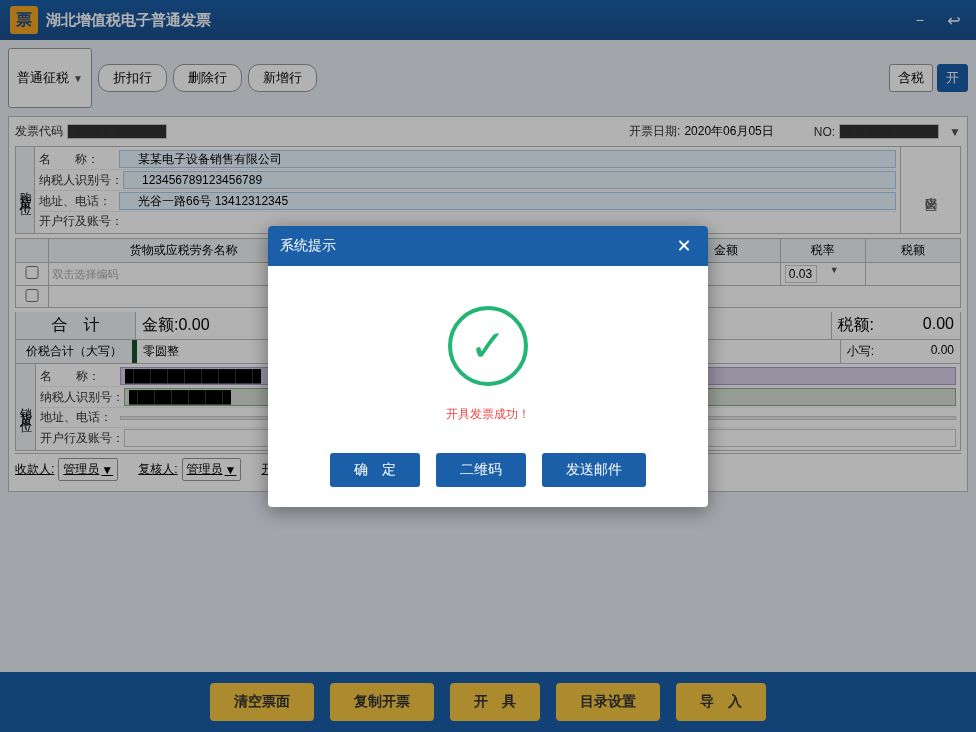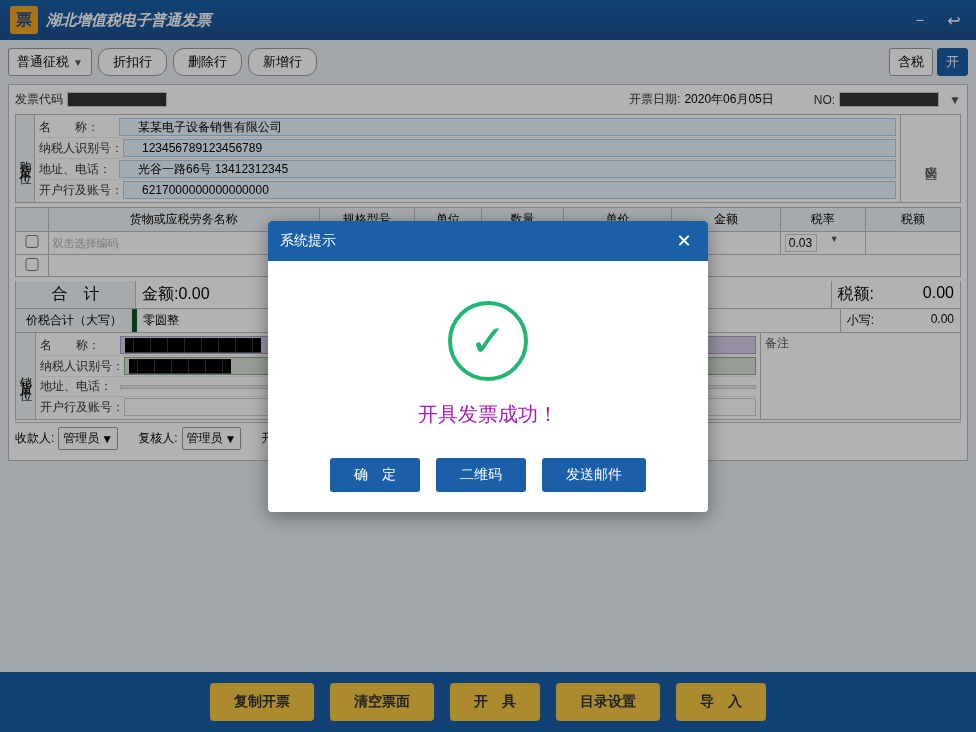--- a/index.html
+++ b/index.html
@@ -31,21 +31,20 @@
       justify-content: center;
       font-size: 16px;
       font-weight: bold;
       color: #1a4f8c;
       margin-right: 8px;
     }
     .title-bar-text {
       flex: 1;
       font-size: 15px;
       font-weight: bold;
-      font-style: italic;
     }
     .title-bar-controls {
       display: flex;
       gap: 10px;
     }
     .title-bar-btn {
       color: white;
       font-size: 16px;
       cursor: pointer;
       width: 24px;
@@ -68,21 +67,21 @@
       align-items: center;
       margin-bottom: 8px;
       gap: 6px;
     }
     .dropdown-btn {
       display: flex;
       align-items: center;
       background: white;
       border: 1px solid #999;
       border-radius: 3px;
-      padding: 4px 8px;
+      padding: 20px 8px;
       cursor: pointer;
       font-size: 13px;
     }
     .dropdown-btn .arrow {
       margin-left: 4px;
       font-size: 10px;
       color: #555;
     }
     .toolbar-btn {
       background: white;
@@ -361,20 +360,21 @@
       padding: 4px 0;
       font-size: 12px;
       gap: 20px;
       border-top: 1px solid #bbb;
       margin-top: 2px;
     }
     .footer-field {
       display: flex;
       align-items: center;
       gap: 4px;
+      text-decoration: underline;
     }
     .footer-dropdown {
       background: white;
       border: 1px solid #999;
       border-radius: 2px;
       padding: 2px 4px;
       font-size: 12px;
       display: flex;
       align-items: center;
       gap: 2px;
@@ -451,22 +451,22 @@
       align-items: center;
       justify-content: center;
       margin-bottom: 20px;
     }
     .success-check {
       color: #22b573;
       font-size: 44px;
       line-height: 1;
     }
     .modal-message {
-      font-size: 20px;
-      color: #a21caf;
+      font-size: 12px;
+      color: #ef4444;
       margin-bottom: 30px;
     }
     .modal-buttons {
       display: flex;
       gap: 16px;
     }
     .modal-btn {
       background: #1a5fa8;
       color: white;
       border: none;
@@ -555,21 +555,20 @@
         <div class="buyer-field-row">
           <span class="buyer-field-label">纳税人识别号：</span>
           <input class="buyer-field-input" type="text" value="123456789123456789" style="">
         </div>
         <div class="buyer-field-row">
           <span class="buyer-field-label">地址、电话：</span>
           <input class="buyer-field-input" type="text" value="光谷一路66号 13412312345" style="">
         </div>
         <div class="buyer-field-row">
           <span class="buyer-field-label">开户行及账号：</span>
-          <input class="buyer-field-input" type="text" value="6217000000000000000" style="">
         </div>
       </div>
       <div class="secret-section">
         <div class="secret-label">
           <span style="writing-mode:vertical-rl; letter-spacing:2px; font-size:12px;">密码区</span>
         </div>
       </div>
     </div>
 
     <table class="items-table">
@@ -645,23 +644,20 @@
         </div>
         <div class="seller-field-row">
           <span class="seller-field-label">地址、电话：</span>
           <span class="seller-field-value"></span>
         </div>
         <div class="seller-field-row">
           <span class="seller-field-label">开户行及账号：</span>
           <input class="seller-field-value" type="text" value="" style="background: white; border-color: rgb(204, 204, 204);">
         </div>
       </div>
-      <div class="remark-section">
-        <div class="remark-label">备注</div>
-      </div>
     </div>
 
     <div class="footer-info">
       <div class="footer-field">
         <span>收款人:</span>
         <div class="footer-dropdown">
           <span>管理员</span>
           <span>▼</span>
         </div>
       </div>
@@ -678,22 +674,22 @@
       </div>
       <div class="footer-field">
         <span>销货单位：（章）</span>
       </div>
     </div>
 
   </div>
 </div>
 
 <div class="bottom-toolbar">
+  <button class="bottom-btn">清空票面</button>
   <button class="bottom-btn">复制开票</button>
-  <button class="bottom-btn">清空票面</button>
   <button class="bottom-btn">开　具</button>
   <button class="bottom-btn">目录设置</button>
   <button class="bottom-btn">导　入</button>
 </div>
 
 <div class="modal-overlay">
   <div class="modal">
     <div class="modal-title-bar">
       <span>系统提示</span>
       <div class="modal-close">✕</div>

